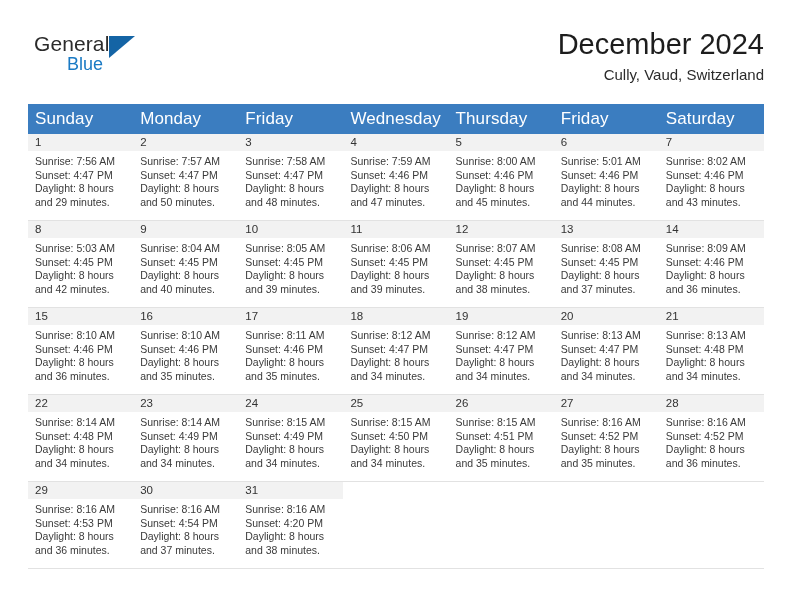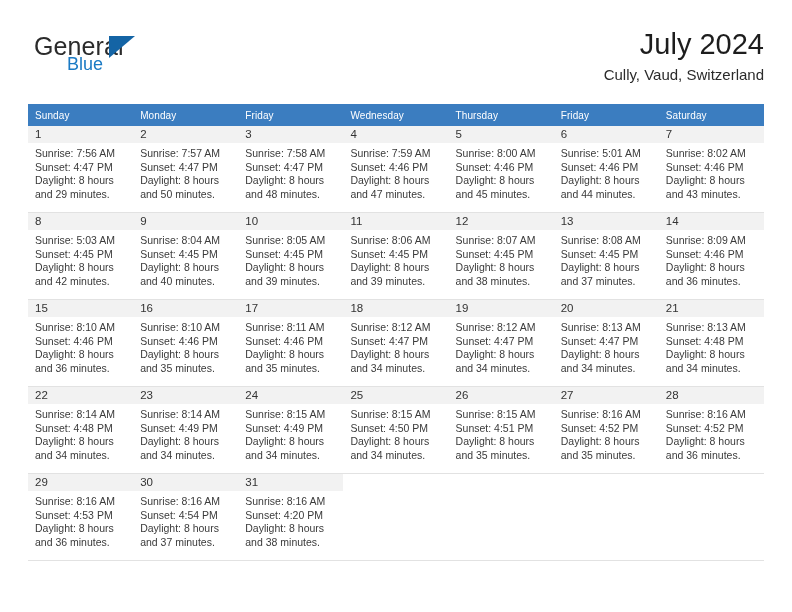--- a/index.html
+++ b/index.html
@@ -34,21 +34,21 @@
     position: absolute;
     left: 6px;
     top: 6px;
     width: 180px;
     height: 58px;
   }
   .brand-general {
     position: absolute;
     left: 0;
     top: 0;
-    font-size: 25px;
+    font-size: 21px;
     letter-spacing: 0.1px;
     color: #2b2b2b;
     font-family: "Liberation Sans", sans-serif;
   }
   .brand-blue {
     position: absolute;
     left: 33px;
     top: 22px;
     font-size: 18px;
     color: #1a7ac4;
@@ -94,21 +94,21 @@
     top: 104px;
     width: 736px;
     border-collapse: collapse;
     table-layout: fixed;
   }
   .cal col { width: 105.14px; }
 
   .cal thead th {
     background: #3b7dc0;
     color: #ffffff;
-    font-size: 10px;
+    font-size: 17px;
     font-weight: normal;
     text-align: left;
     padding: 5px 0 5px 7px;
     height: 12px;
     border: none;
     letter-spacing: 0.1px;
   }
 
   .daycell {
     vertical-align: top;
@@ -157,21 +157,21 @@
 
   <div class="top">
 
     <div class="brand">
       <span class="brand-general">General</span>
       <span class="brand-tri"></span>
       <span class="brand-blue">Blue</span>
     </div>
 
     <div class="titles">
-      <h1 class="cal-title">July 2024</h1>
+      <h1 class="cal-title">December 2024</h1>
       <h2 class="cal-sub">Cully, Vaud, Switzerland</h2>
     </div>
 
   </div>
 
   <table class="cal">
     <colgroup>
       <col>
         <col>
         <col>

